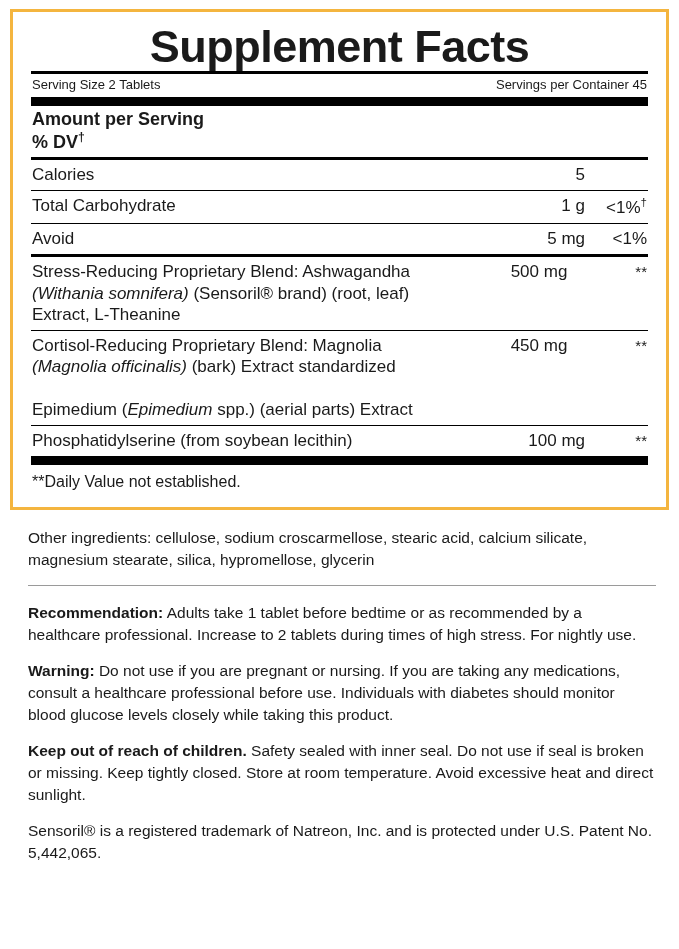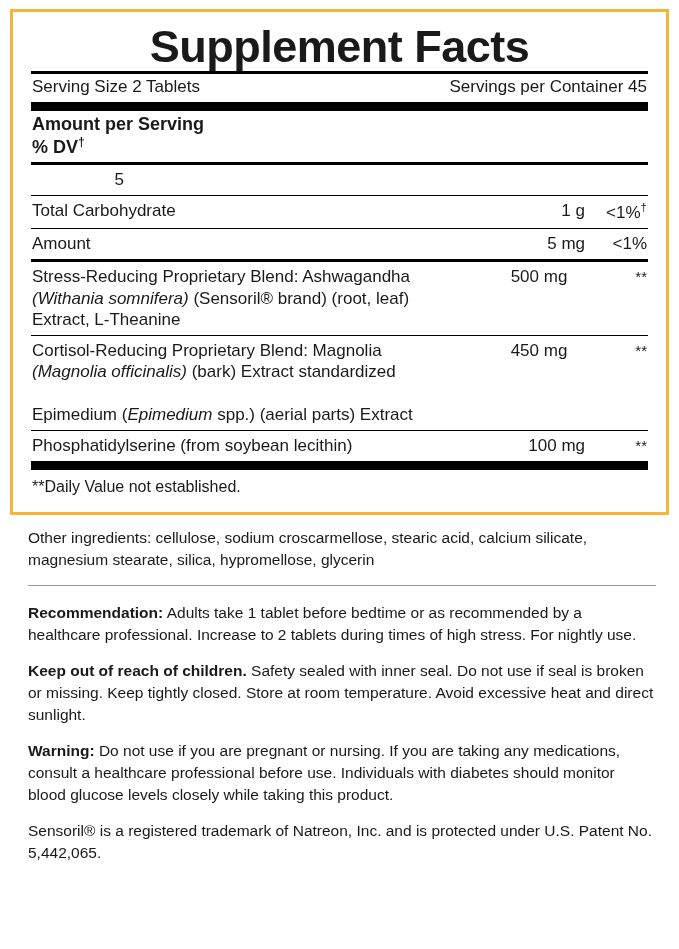--- a/index.html
+++ b/index.html
@@ -42,21 +42,21 @@
     margin: 4px 0 2px 0;
     font-family: "Liberation Sans", sans-serif;
   }
   .rule-thin { border-bottom: 1px solid #000; }
   .rule-med  { border-bottom: 3px solid #000; }
   .rule-thick{ border-bottom: 9px solid #000; }
 
   .serving-row {
     display: flex;
     justify-content: space-between;
-    font-size: 17px;
+    font-size: 13px;
     padding: 3px 1px 5px 1px;
   }
 
   .aps-row {
     display: flex;
     justify-content: space-between;
     font-weight: bold;
     font-size: 18px;
     padding: 3px 1px 4px 1px;
     flex-direction: column;
@@ -119,34 +119,35 @@
     </div>
     <div class="rule-thick"></div>
 
     <div class="aps-row">
       <span>Amount per Serving</span>
       <span><span>% DV</span><sup>†</sup></span>
     </div>
     <div class="rule-med"></div>
 
     <div class="nutrient">
+      <span class="name">Calories</span>
       <span class="amt">5</span>
       <span class="dv"></span>
     </div>
     <div class="rule-thin"></div>
 
     <div class="nutrient">
       <span class="name">Total Carbohydrate</span>
       <span class="amt">1 g</span>
       <span class="dv"><span>&lt;1%</span><sup>†</sup></span>
     </div>
     <div class="rule-thin"></div>
 
     <div class="nutrient">
-      <span class="name">Amount</span>
+      <span class="name">Avoid</span>
       <span class="amt">5 mg</span>
       <span class="dv">&lt;1%</span>
     </div>
     <div class="rule-med"></div>
 
     <div class="nutrient blend">
       <span class="name">
         <span>Stress-Reducing Proprietary Blend: Ashwagandha</span><br>
         <em>(Withania somnifera)</em><span> (Sensoril® brand) (root, leaf)</span><br>
         <span>Extract, L-Theanine</span>
@@ -180,20 +181,20 @@
     </div>
   </div>
 
   <div class="body">
     <p class="tight">Other ingredients: cellulose, sodium croscarmellose, stearic acid, calcium silicate, magnesium stearate, silica, hypromellose, glycerin</p>
 
     <hr class="hr">
 
     <p><b>Recommendation:</b><span> Adults take 1 tablet before bedtime or as recommended by a healthcare professional. Increase to 2 tablets during times of high stress. For nightly use.</span></p>
 
+    <p><b>Warning:</b><span> Do not use if you are pregnant or nursing. If you are taking any medications, consult a healthcare professional before use. Individuals with diabetes should monitor blood glucose levels closely while taking this product.</span></p>
+
     <p><b>Keep out of reach of children.</b><span> Safety sealed with inner seal. Do not use if seal is broken or missing. Keep tightly closed. Store at room temperature. Avoid excessive heat and direct sunlight.</span></p>
-
-    <p><b>Warning:</b><span> Do not use if you are pregnant or nursing. If you are taking any medications, consult a healthcare professional before use. Individuals with diabetes should monitor blood glucose levels closely while taking this product.</span></p>
 
     <p>Sensoril® is a registered trademark of Natreon, Inc. and is protected under U.S. Patent No. 5,442,065.</p>
   </div>
 
 </div>
 
 </body></html>

